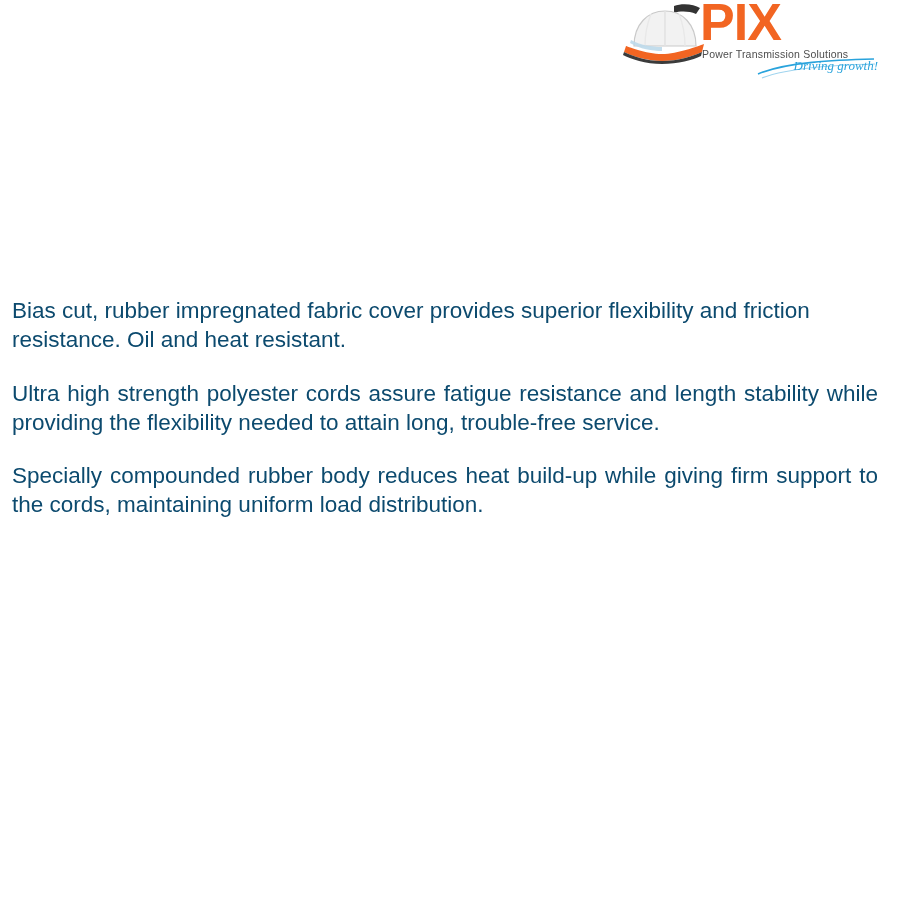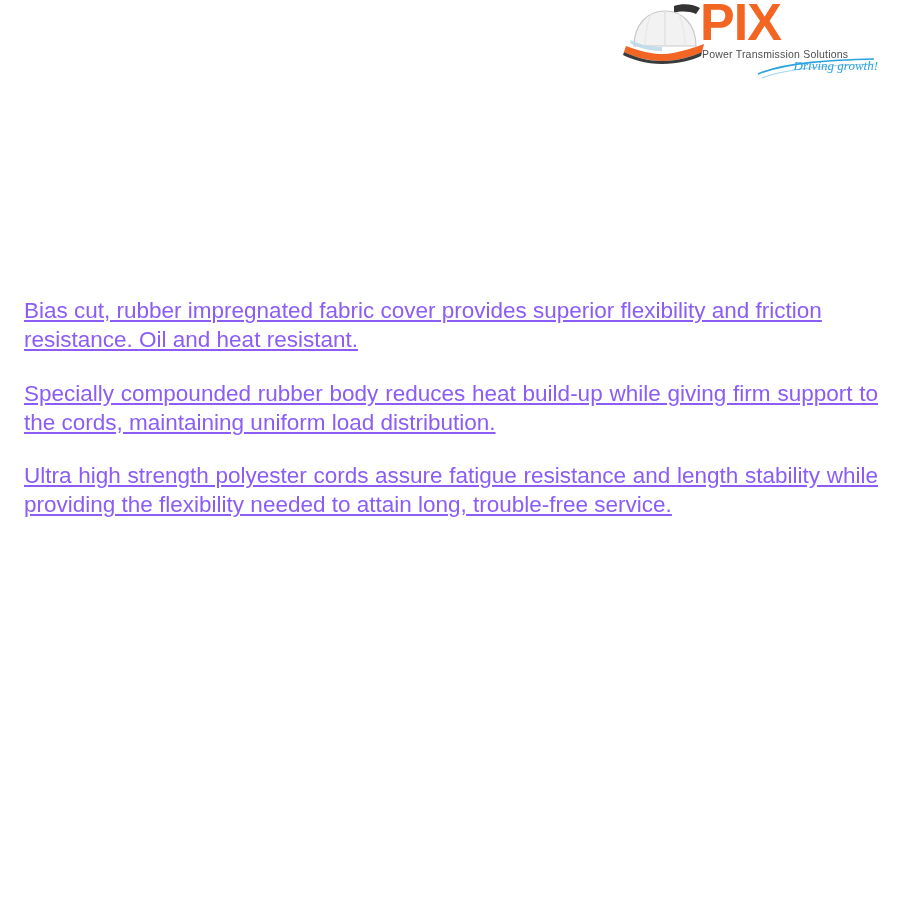--- a/index.html
+++ b/index.html
@@ -81,23 +81,22 @@
     position: absolute;
     left: 12px;
     top: 296px;
     width: 866px;
   }
 
   .para {
     font-family: "Liberation Sans", sans-serif;
     font-size: 22.5px;
     line-height: 1.3;
-    color: #8b5cf6;
-    margin: 0 0 24px 12px;
-    text-decoration: underline;
+    color: #0c4a6e;
+    margin: 0 0 24px 0;
   }
 
   .para.justify {
     text-align: justify;
   }
 
   .para:last-child {
     margin-bottom: 0;
   }
 </style>
@@ -133,15 +132,15 @@
       <path d="M2 16 C30 4 80 2 118 1" stroke="#29A3DC" stroke-width="1.6" fill="none"></path>
       <path d="M6 20 C34 9 84 7 119 6" stroke="#9fd4ef" stroke-width="1.2" fill="none"></path>
     </svg>
   </span>
 
   <div class="driving-growth">Driving growth!</div>
 </div>
 
 <div class="content">
   <p class="para">Bias cut, rubber impregnated fabric cover provides superior flexibility and friction resistance.  Oil and heat resistant.</p>
+  <p class="para justify">Ultra high strength polyester cords assure fatigue resistance and length stability while providing the flexibility needed to attain long, trouble-free service.</p>
   <p class="para justify">Specially compounded rubber body reduces heat build-up while giving firm support to the cords, maintaining uniform load distribution.</p>
-  <p class="para justify">Ultra high strength polyester cords assure fatigue resistance and length stability while providing the flexibility needed to attain long, trouble-free service.</p>
 </div>
 
 </body></html>

